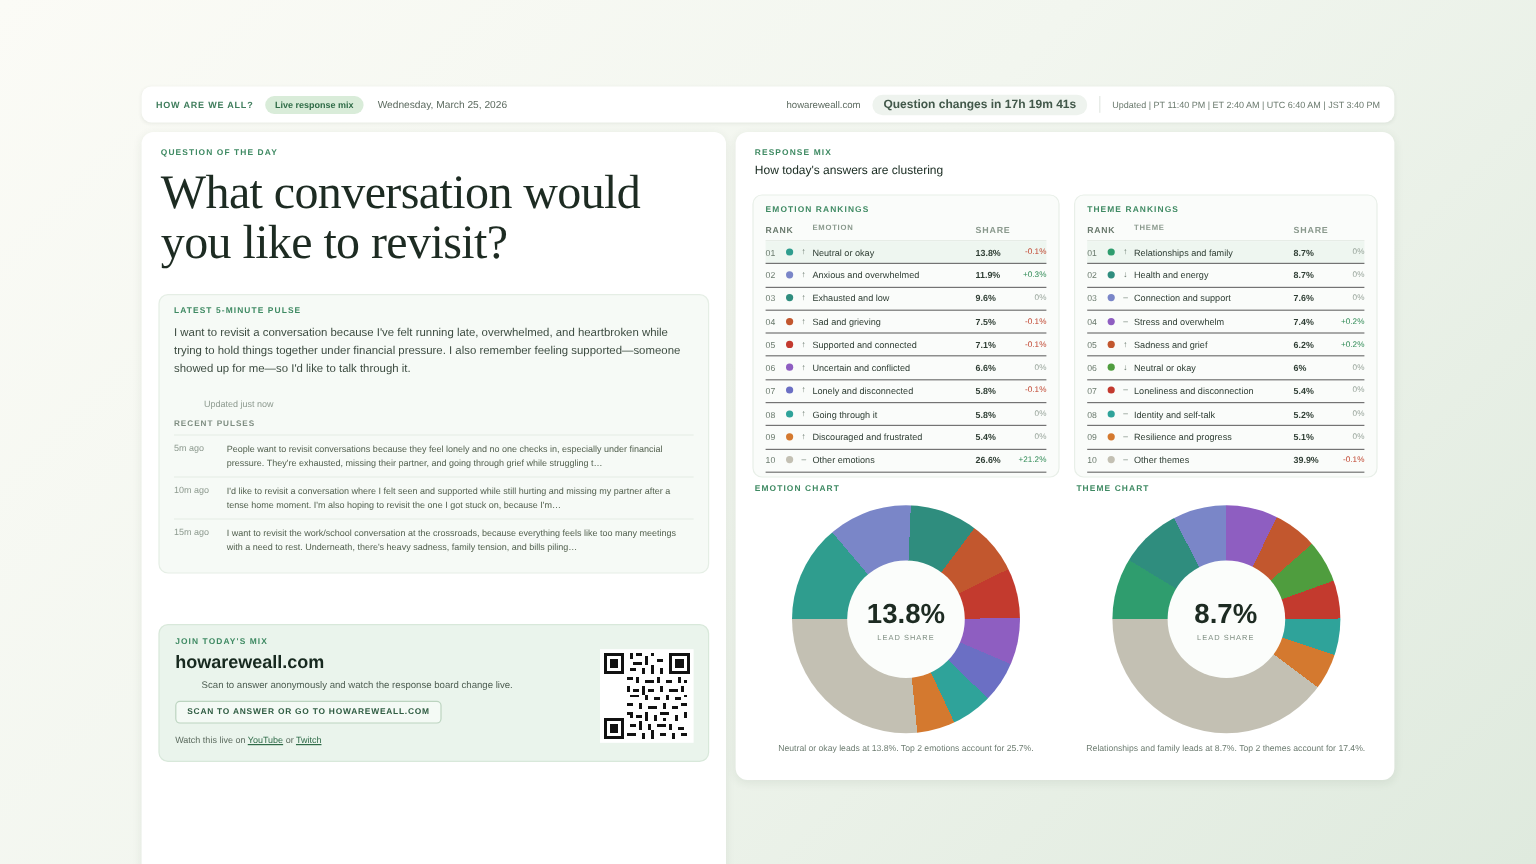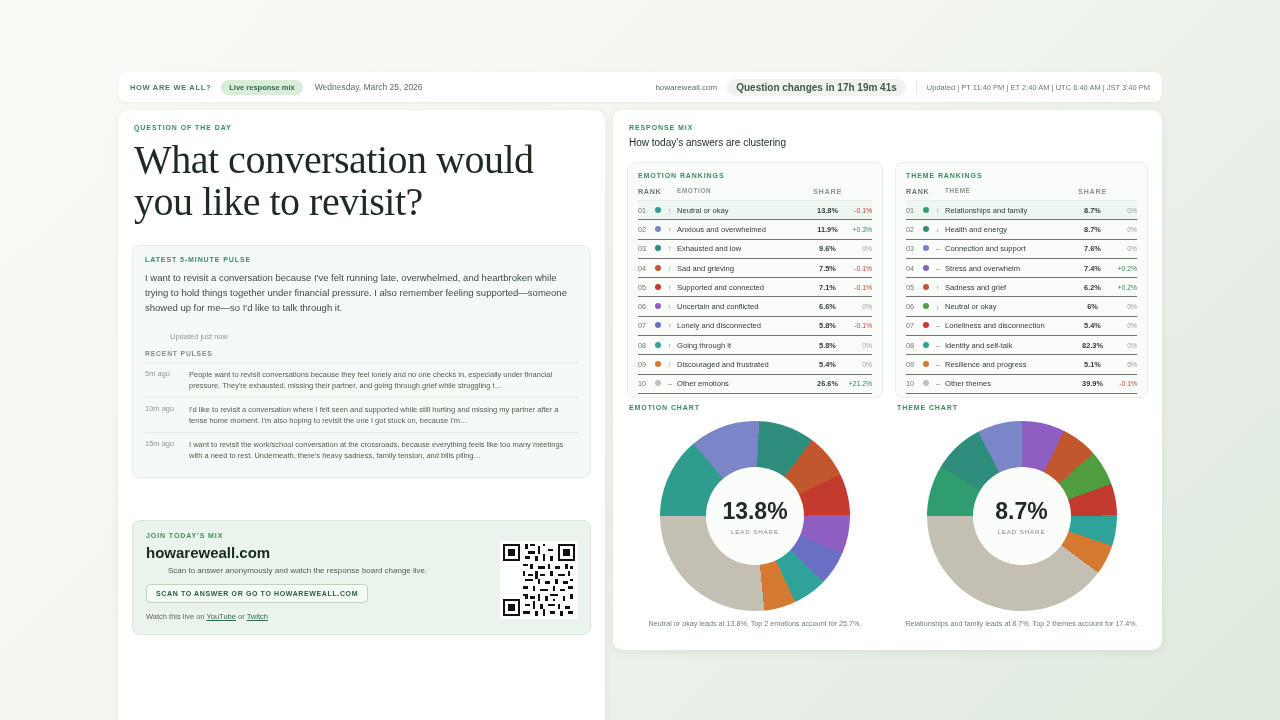--- a/index.html
+++ b/index.html
@@ -119,21 +119,21 @@
   .rank-row {
     display: flex; align-items: center; font-size: 7.6px; color: #2f3e34;
     height: 19.3px; border-bottom: 1px solid #737373;
   }
   .rank-row.hl { background: #eef6f0; }
   .c-rank { width: 17px; flex: none; color: #6a7a6d; font-size: 7.2px; }
   .c-dot { width: 13px; flex: none; }
   .dot { width: 6px; height: 6px; border-radius: 50%; display: inline-block; }
   .c-arrow { width: 9px; flex: none; font-size: 7px; color: #6d7d71; }
   .c-name { flex: 1; }
-  .c-share { width: 29px; text-align: center; font-weight: bold; font-size: 7.4px; }
+  .c-share { width: 29px; text-align: left; font-weight: bold; font-size: 7.4px; }
   .c-delta { width: 30px; text-align: right; font-size: 6.8px; }
   .up { color: #2f8a55; }
   .down { color: #c0452f; }
   .flat { color: #96a399; }
 
   
   .chart-card { position: absolute; top: 294px; }
   #emotion-chart-card { left: 14px; width: 256px; }
   #theme-chart-card { left: 282px; width: 253px; }
   .donut-wrap { position: relative; width: 190px; height: 190px; margin: 10px auto 0 auto; }
@@ -450,21 +450,21 @@
             <span class="c-arrow">–</span>
             <span class="c-name">Loneliness and disconnection</span>
             <span class="c-share">5.4%</span>
             <span class="c-delta flat">0%</span>
           </div>
           <div class="rank-row">
             <span class="c-rank">08</span>
             <span class="c-dot"><span class="dot" style="background:#2fa39a"></span></span>
             <span class="c-arrow">–</span>
             <span class="c-name">Identity and self-talk</span>
-            <span class="c-share">82.3%</span>
+            <span class="c-share">5.2%</span>
             <span class="c-delta flat">0%</span>
           </div>
           <div class="rank-row">
             <span class="c-rank">09</span>
             <span class="c-dot"><span class="dot" style="background:#d4792f"></span></span>
             <span class="c-arrow">–</span>
             <span class="c-name">Resilience and progress</span>
             <span class="c-share">5.1%</span>
             <span class="c-delta flat">0%</span>
           </div>

